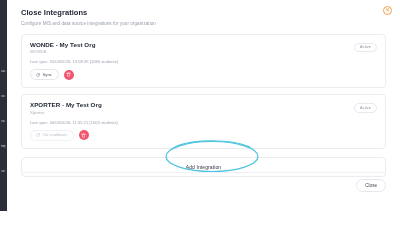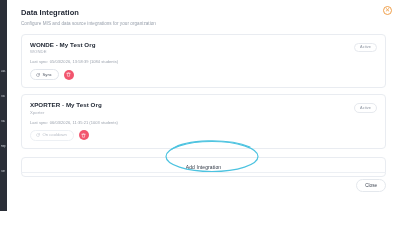--- a/index.html
+++ b/index.html
@@ -220,21 +220,21 @@
   </div>
 
   <div class="bg-label" style="top:70px">Plan</div>
   <div class="bg-label" style="top:95px">Sco</div>
 
   <div class="modal">
 
     <div class="modal-close">✕</div>
 
     <div class="modal-header">
-      <div class="modal-title">Data Integration</div>
+      <div class="modal-title">Close Integrations</div>
       <div class="modal-subtitle">Configure MIS and data source integrations for your organization</div>
     </div>
 
     <div class="modal-body">
 
       
       <div class="int-card">
         <div class="status-badge">Active</div>
         <div class="int-name">WONDE - My Test Org</div>
         <div class="int-provider">WONDE</div>

